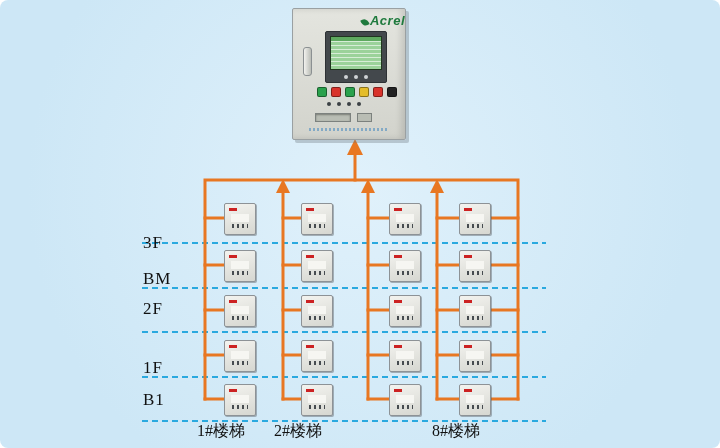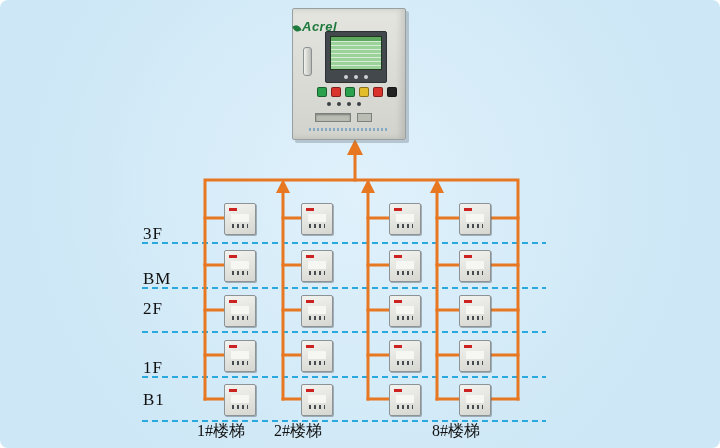--- a/index.html
+++ b/index.html
@@ -15,21 +15,21 @@
   .arrow { fill: var(--wire, #e87722); }
 
   
   .cabinet {
     position:absolute; left:292px; top:8px; width:112px; height:130px; z-index:2;
     background: linear-gradient(180deg, #e4e5df 0%, #d2d3cc 100%);
     border:1px solid #9aa0a2; border-radius:2px;
     box-shadow: 3px 3px 0 rgba(110,120,126,.35), inset -4px 0 6px rgba(0,0,0,.12);
   }
   .cab-brand {
-    position:absolute; left:0; top:10px; width:100%; text-align:left;
+    position:absolute; left:0; top:4px; width:100%; text-align:right;
     font-family:"Liberation Sans", sans-serif; font-style:italic; font-weight:bold;
     font-size:13px; color: var(--brand-green, #1f7a3d); letter-spacing:.5px;
   }
   .cab-brand .leaf {
     display:inline-block; width:7px; height:7px; margin-right:2px;
     background: var(--brand-green, #1f7a3d);
     border-radius: 0 70% 0 70%; transform: rotate(-25deg) translateY(1px);
   }
   .cab-tube {
     position:absolute; left:10px; top:38px; width:7px; height:27px;
@@ -148,21 +148,21 @@
         <i></i>
         <i></i>
         <i></i>
         <i></i>
       </div>
     <div class="cab-slot"></div>
     <div class="cab-slot2"></div>
     <div class="cab-text"></div>
   </div>
 
-  <div class="floor-label" style="top:224px">3F</div>
+  <div class="floor-label" style="top:233px">3F</div>
   <div class="floor-label" style="top:269px">BM</div>
   <div class="floor-label" style="top:299px">2F</div>
   <div class="floor-label" style="top:358px">1F</div>
   <div class="floor-label" style="top:390px">B1</div>
 
   <div class="device" style="left:224px;top:203px"></div>
   <div class="device" style="left:301px;top:203px"></div>
   <div class="device" style="left:389px;top:203px"></div>
   <div class="device" style="left:459px;top:203px"></div>
 

